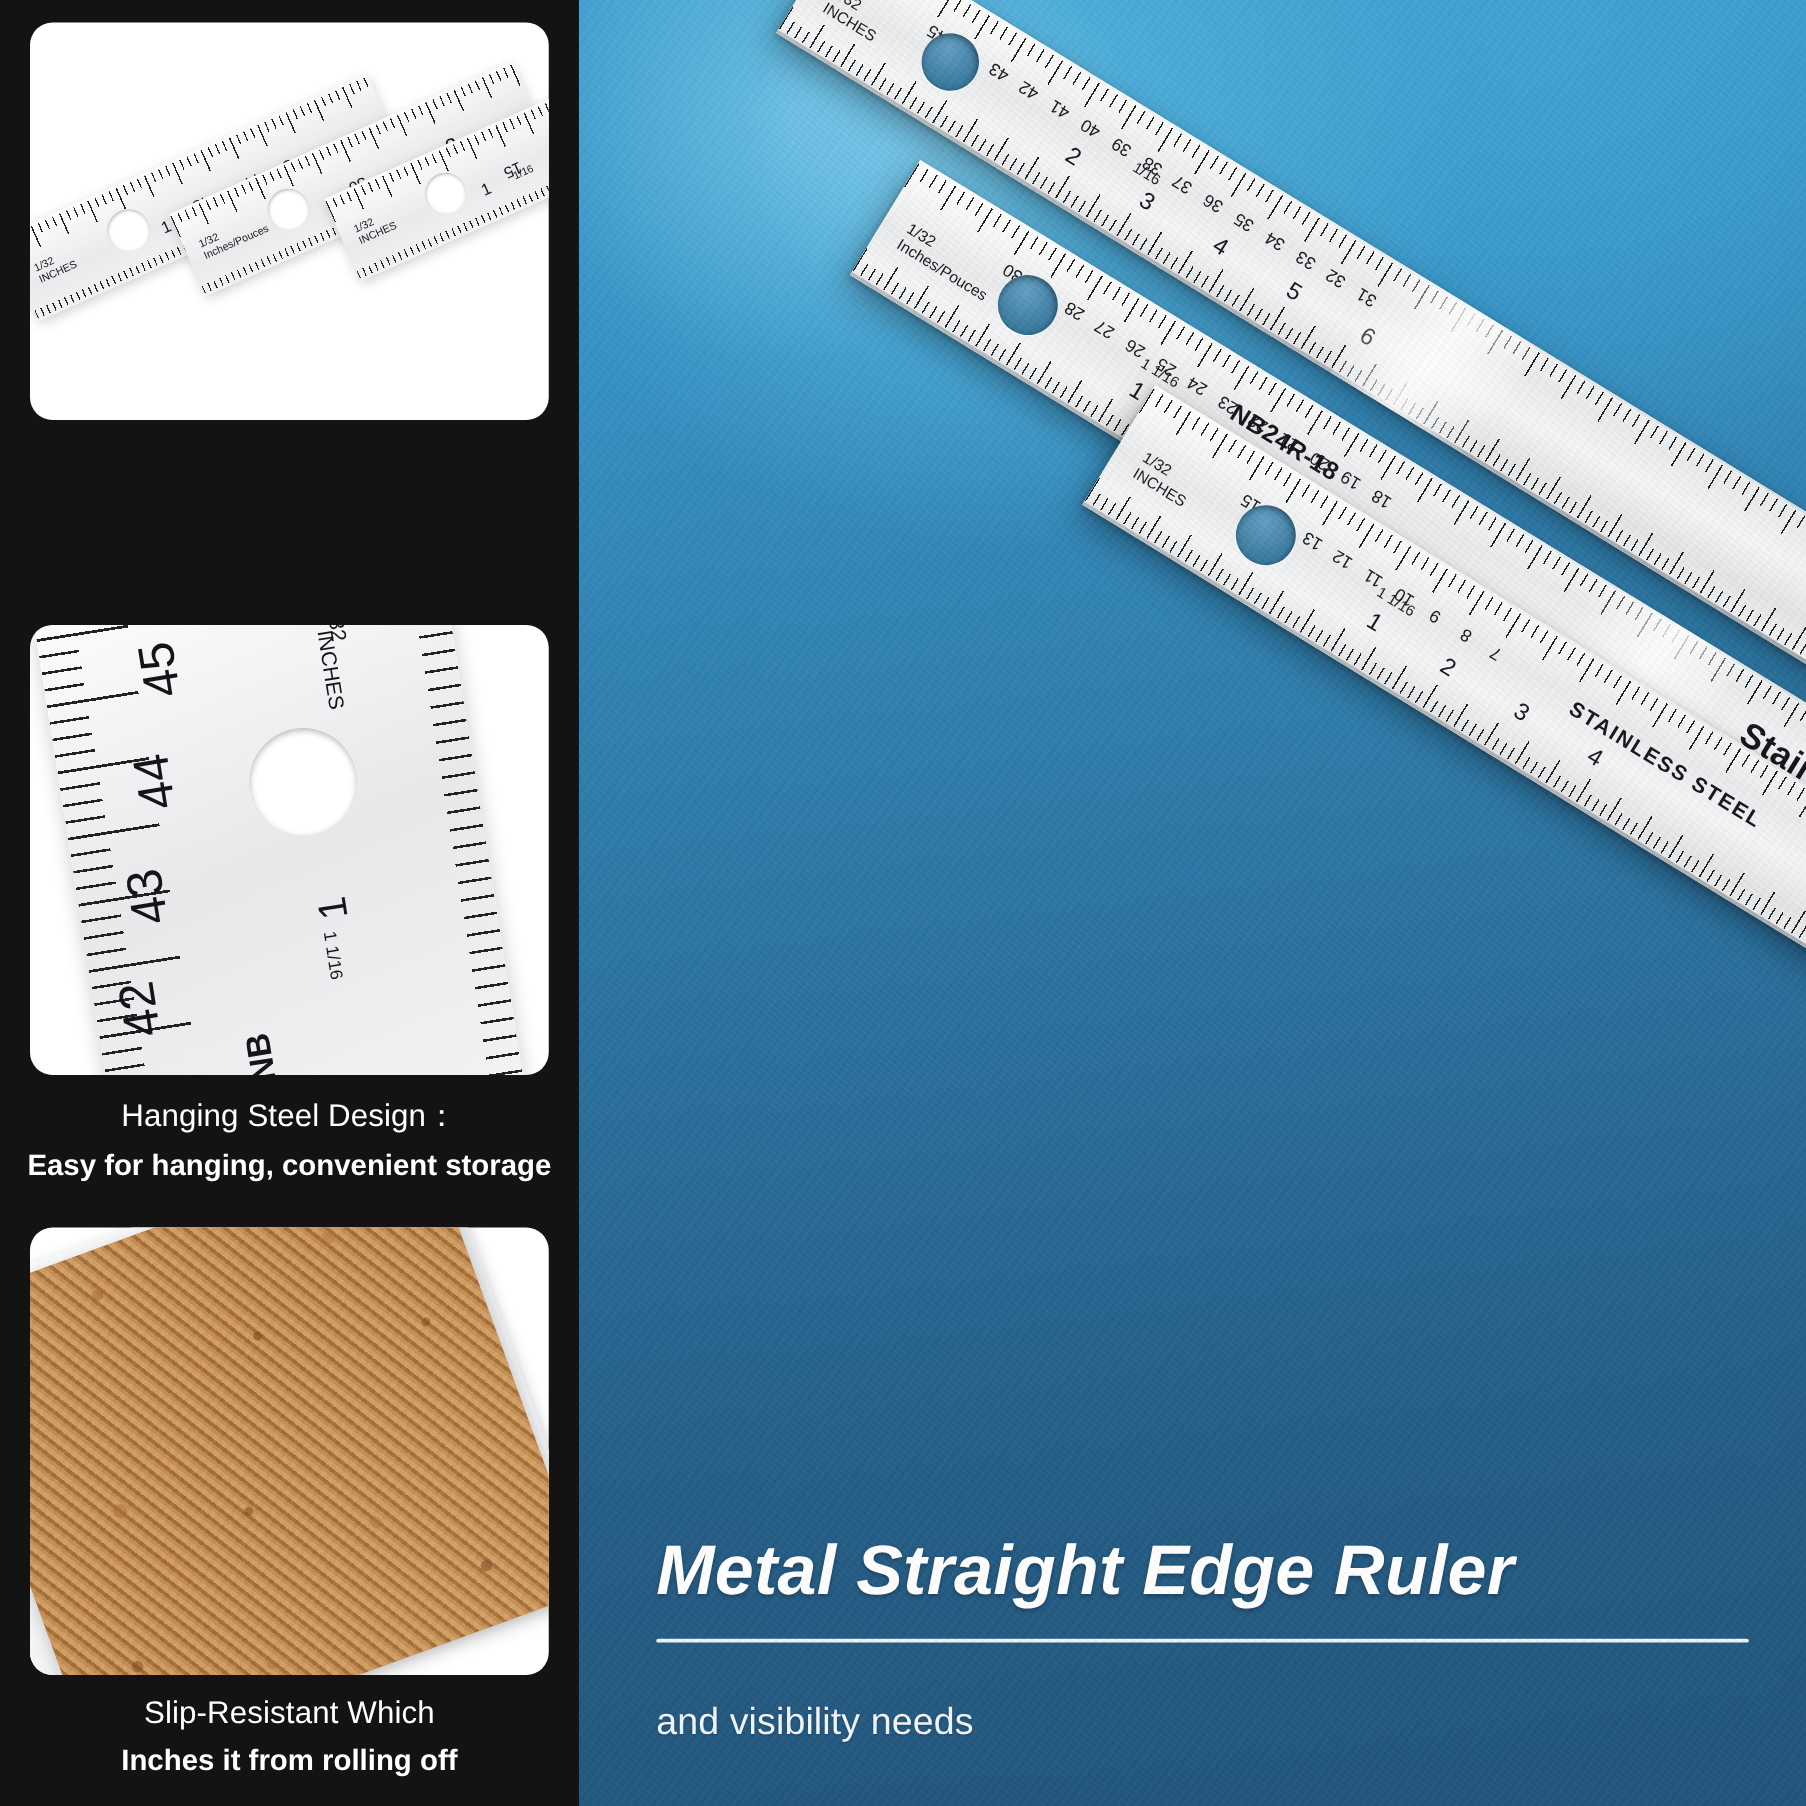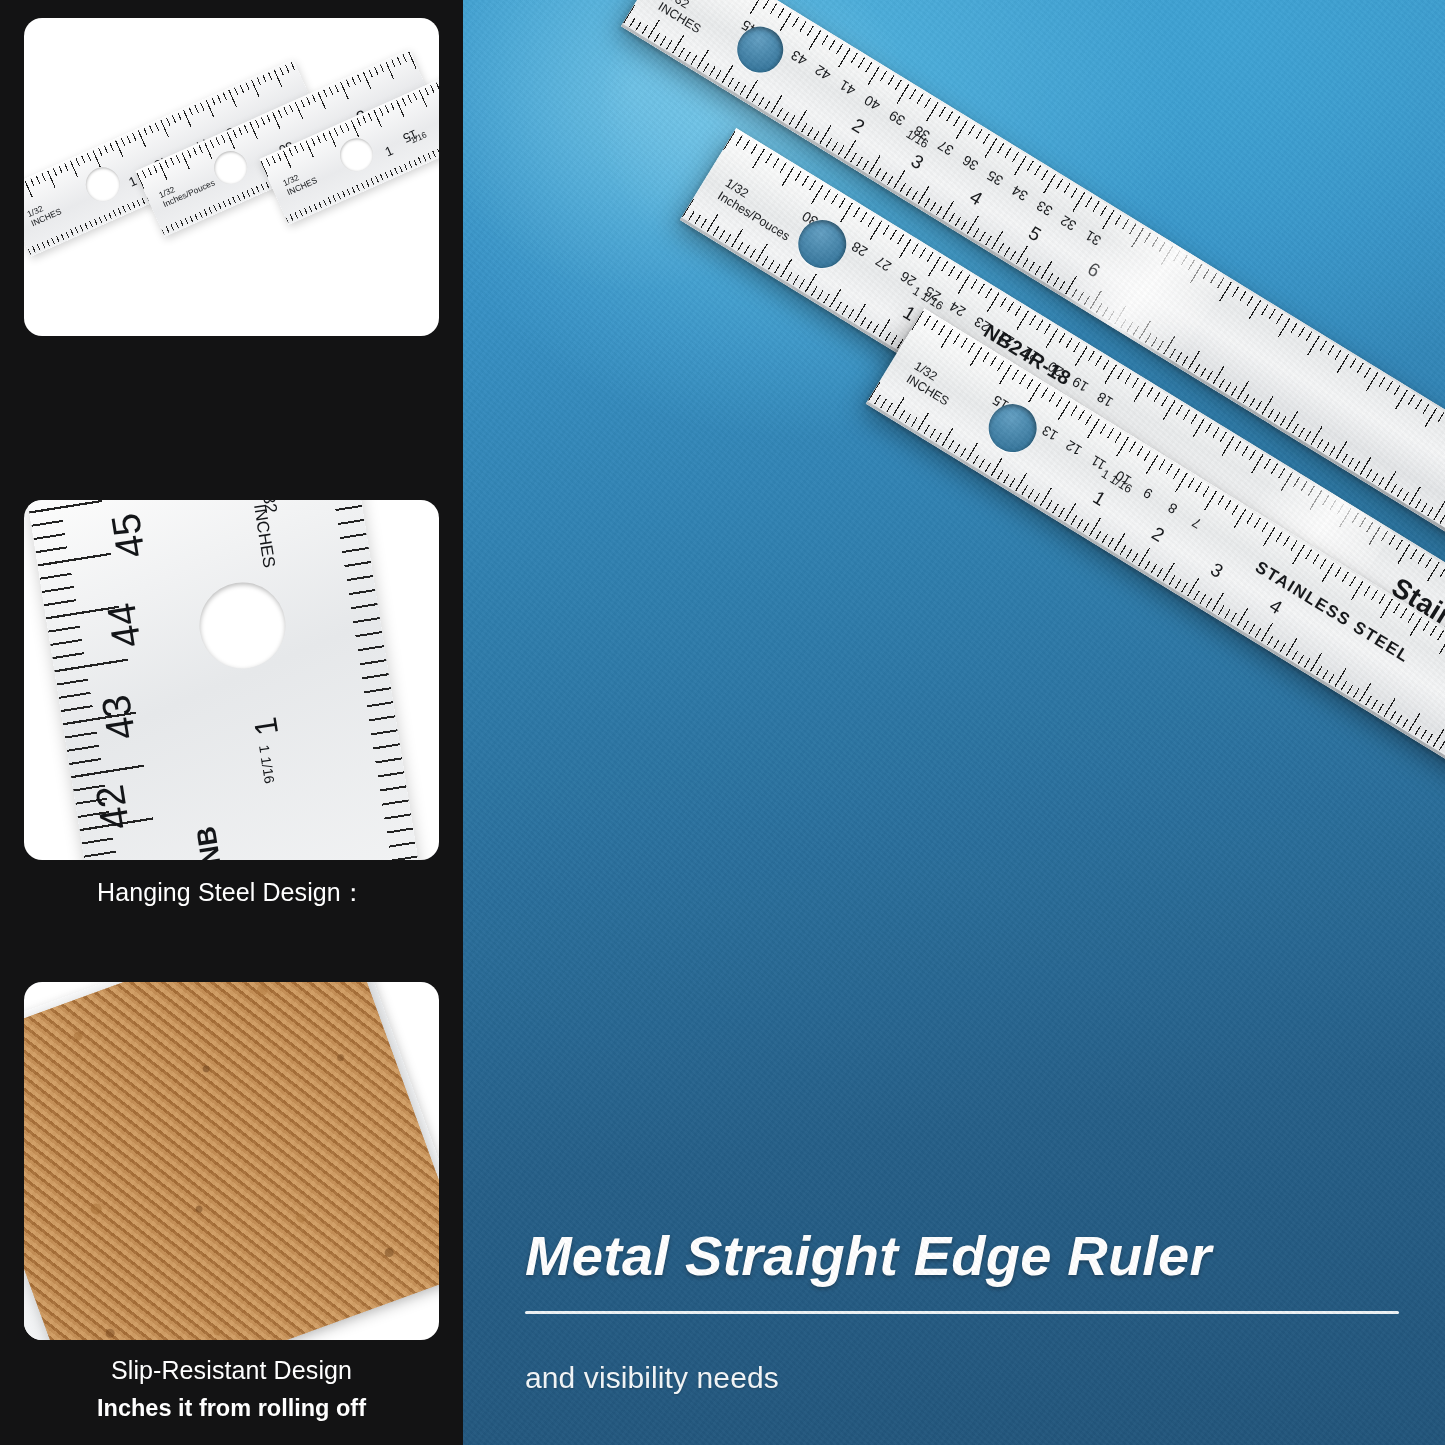--- a/index.html
+++ b/index.html
@@ -362,27 +362,28 @@
           <div class="bignum" style="left:14px;top:292px;">42</div>
           <div class="biglab" style="left:222px;top:22px;">1/32</div>
           <div class="biglab" style="left:196px;top:60px;">INCHES</div>
           <div class="bignum" style="left:192px;top:240px;font-size:32px;">1</div>
           <div class="biglab" style="left:176px;top:288px;font-size:14px;">1 1/16</div>
           <div class="bignum" style="left:106px;top:352px;font-size:27px;font-weight:700;">NB</div>
         </div>
       </div>
       <div class="cap light">
         <div class="t">Hanging Steel Design：</div>
+        <div class="s">Easy for hanging, convenient storage</div>
       </div>
     </div>
 
     <div class="feature" style="top:982px;">
       <div class="thumb" style="height:358px;">
         <div class="cork-metal"></div>
         <div class="cork"></div>
       </div>
       <div class="cap light">
-        <div class="t">Slip-Resistant Design</div>
+        <div class="t">Slip-Resistant Which</div>
         <div class="s">Inches it from rolling off</div>
       </div>
     </div>
   </div>
 </div>
 
 </body></html>

